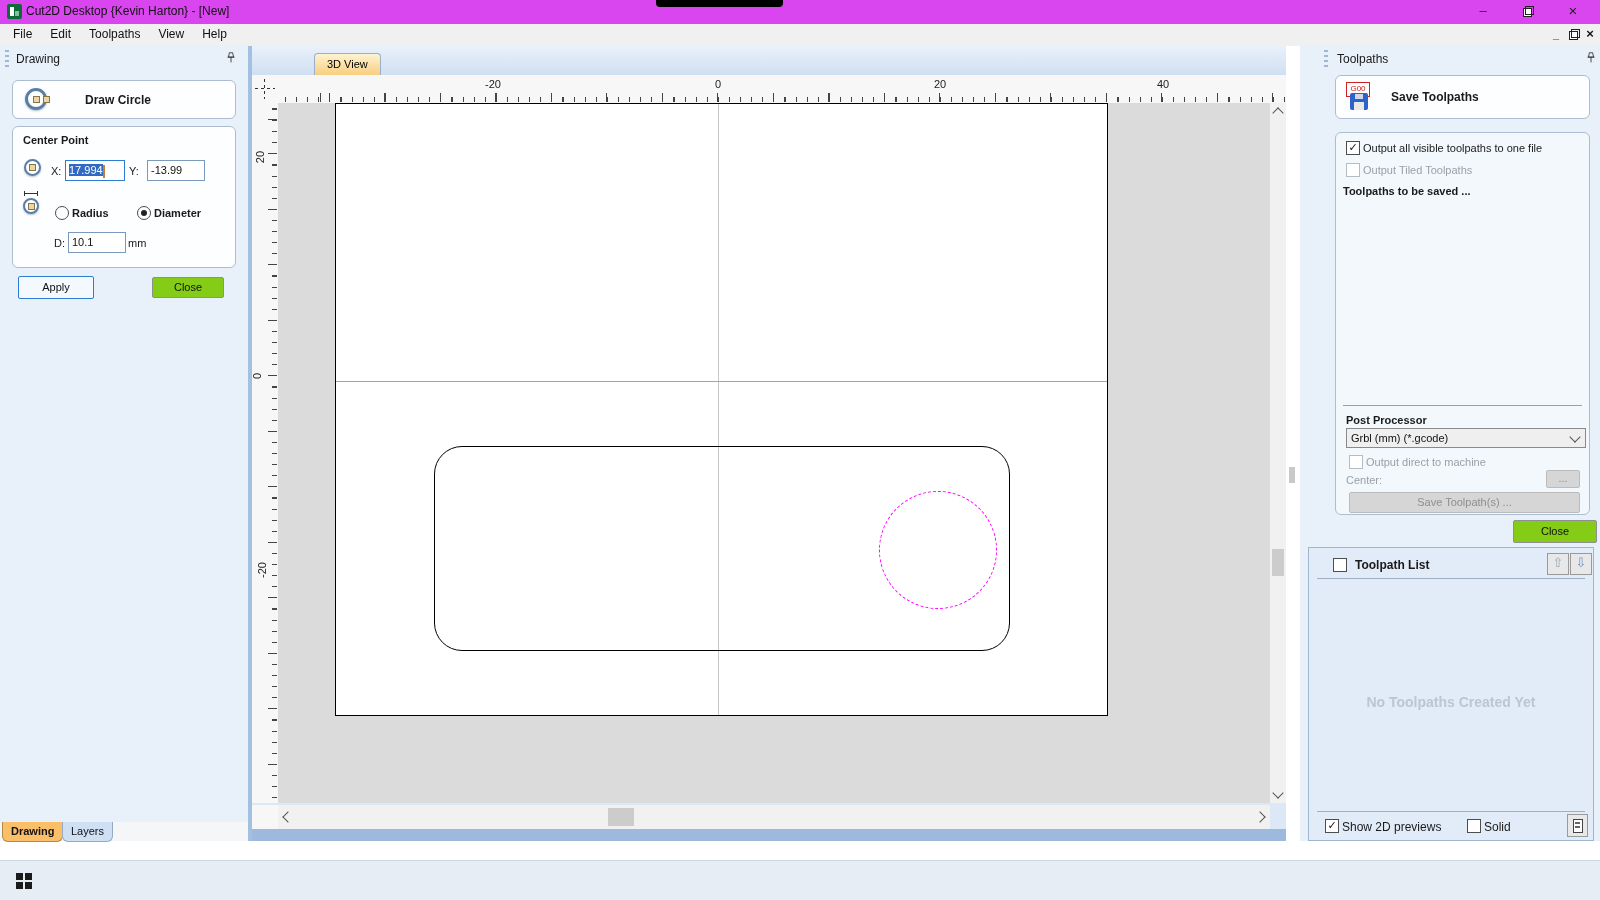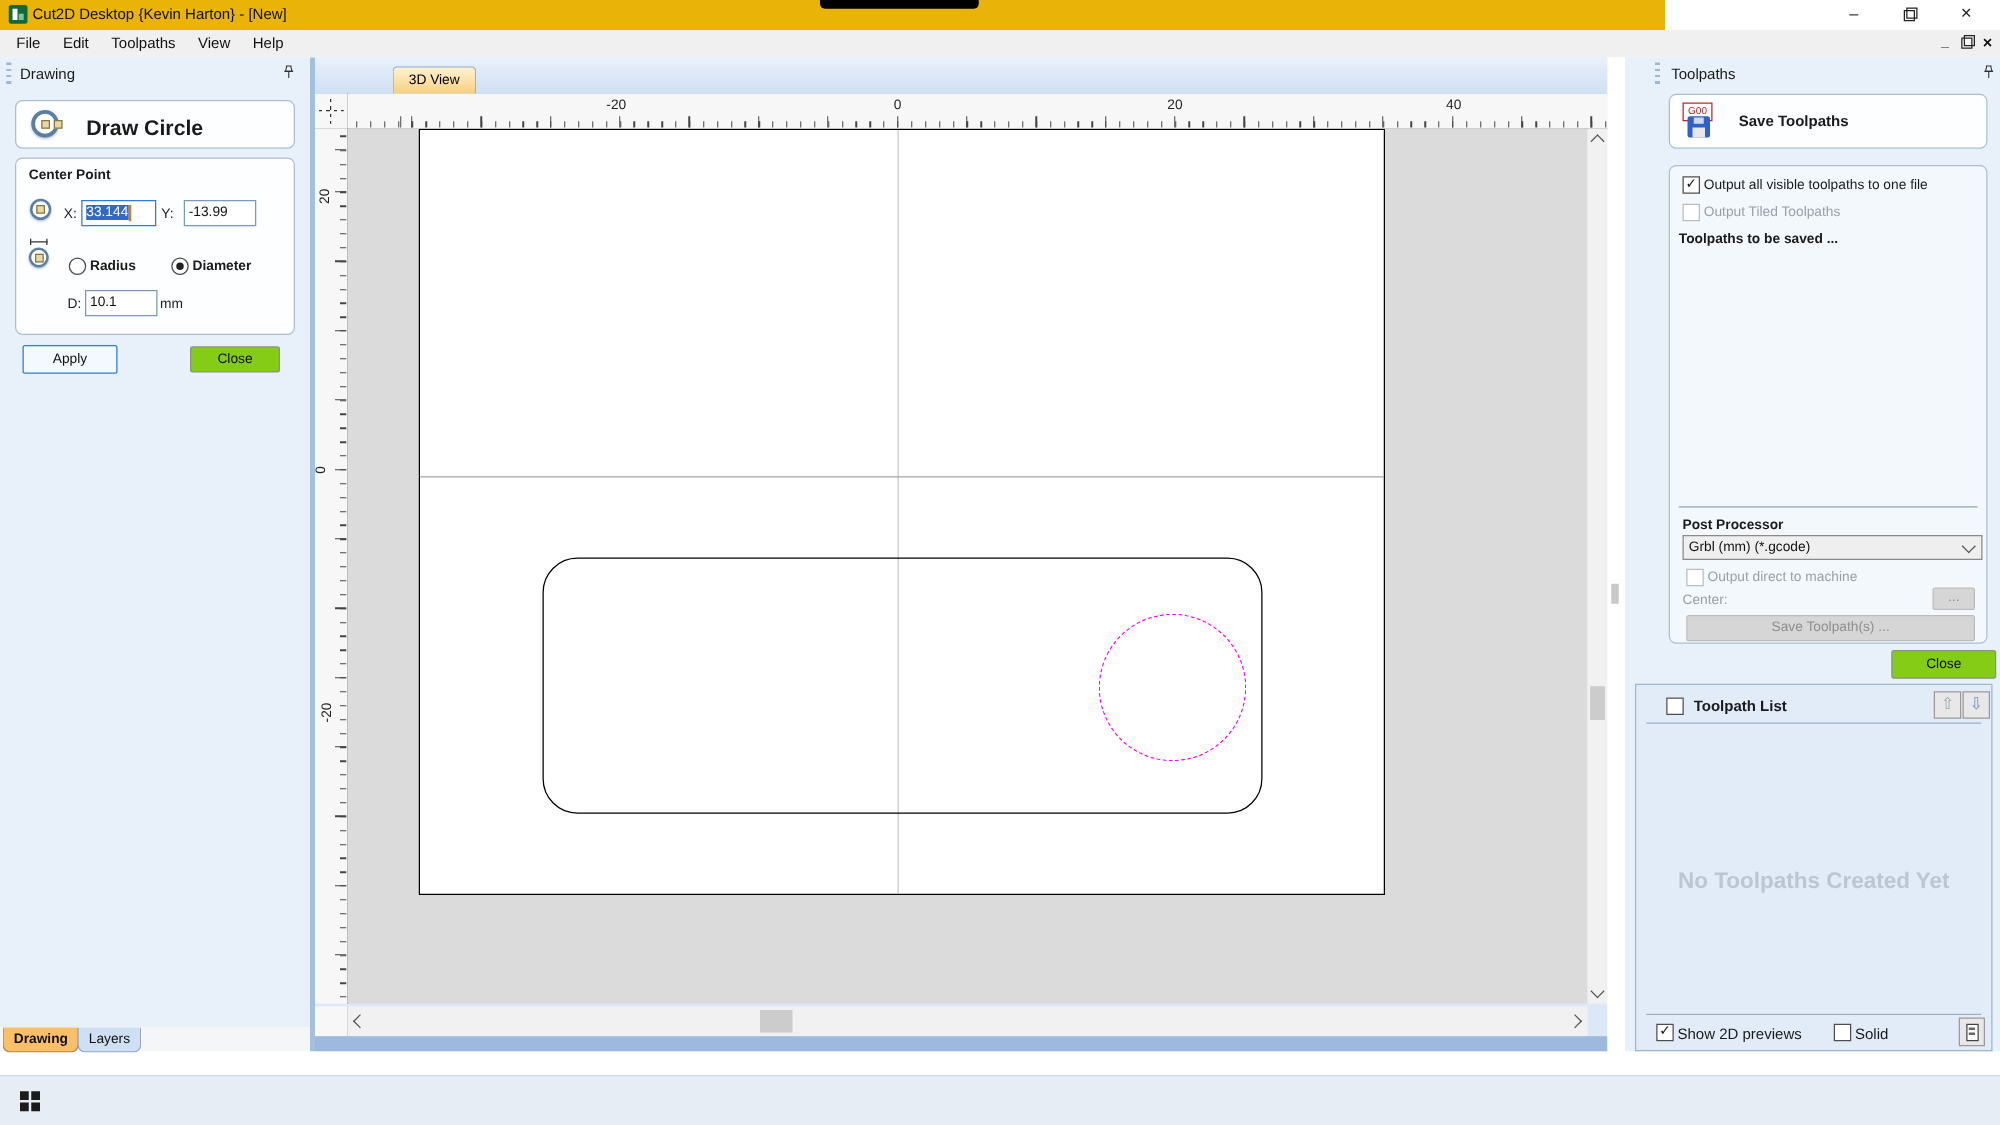--- a/index.html
+++ b/index.html
@@ -1,20 +1,20 @@
 <!DOCTYPE html>
 <html style="--sel: #316ac5; --circle: #ff00ff; --ind-green: #1d5c35; --ind-dark: #2e2e2e;"><head>
 <meta charset="utf-8">
 <style>
   html,body{margin:0;padding:0;}
   body{font-family:"Liberation Sans", sans-serif; background:#000;}
   .screen{position:relative;width:1600px;height:900px;background:#fff;overflow:hidden;}
   .abs{position:absolute;}
   
-  .titlebar{left:0;top:0;width:1332px;height:24px;background:#eab308;border-bottom:1px solid #e4e4e4;}
+  .titlebar{left:0;top:0;width:1600px;height:24px;background:#d946ef;border-bottom:1px solid #e4e4e4;}
   .title-text{left:26px;top:4px;font-size:12px;color:#111;}
   .app-logo{width:15px;height:15px;background:#0e6b39;border-radius:2px;}
   .app-logo i{position:absolute;left:3px;top:3px;width:4px;height:9px;background:#fff;}
   .app-logo b{position:absolute;left:8px;top:7px;width:4px;height:5px;background:#7fc29b;}
   .win-btn{width:34px;height:22px;top:0;text-align:center;line-height:22px;font-size:13px;color:#222;}
   .restore-glyph{position:relative;display:inline-block;width:9px;height:9px;}
   .restore-glyph i{position:absolute;left:0;top:2px;width:7px;height:7px;border:1px solid #222;background:#fff;}
   .restore-glyph b{position:absolute;left:2px;top:0;width:7px;height:7px;border:1px solid #222;}
   .notch{left:656px;top:0;width:127px;height:7px;background:#000;border-radius:0 0 4px 4px;}
   .menubar{left:0;top:24px;width:1600px;height:22px;background:#f0f0f0;}
@@ -68,21 +68,21 @@
   .thumb{background:#cccccc;}
   
   .ltab{height:19px;line-height:19px;font-size:11px;padding:0 8px;border:1px solid #96aac2;border-top:none;border-radius:0 0 6px 6px;color:#111;}
   .ltab.active{background:#fcbf69;border-color:#b38a43;font-weight:bold;}
   .ltab.idle{background:#cfe0f4;}
   
   .dropdown{background:#efefef;border:1px solid #8a8a8a;font-size:11px;line-height:18px;padding:0 4px;color:#111;}
   .list-area{background:linear-gradient(#ffffff,#f3f5f7);border-radius:3px;}
   .tp-section{background:#e2ecf8;border:1px solid #9fb6cf;}
   .arrow-btn{width:20px;height:20px;background:#e8e8e8;border:1px solid #9a9a9a;text-align:center;line-height:18px;font-size:13px;}
-  .empty-msg{font-size:18px;font-weight:bold;color:#bcc6d2;}
+  .empty-msg{font-size:14px;font-weight:bold;color:#bcc6d2;}
   
   .statusbar{left:0;top:841px;width:1600px;height:19px;background:#f0f0f0;border-top:1px solid #d2d2d2;}
   .status-text{font-size:11px;color:#222;top:3px;}
   .vsep{width:1px;background:#c6c6c6;top:2px;height:14px;}
   .taskbar{left:0;top:860px;width:1600px;height:40px;background:#e6edf4;border-top:1px solid #cdd7e1;}
   
   .winlogo{width:16px;height:16px;display:grid;grid-template-columns:7px 7px;grid-template-rows:7px 7px;gap:2px;}
   .winlogo i{background:#1b1b1b;}
 </style>
 </head>
@@ -118,30 +118,30 @@
           <line x1="4" y1="7" x2="12" y2="7" stroke="#333"></line>
           <line x1="8" y1="7" x2="8" y2="13" stroke="#333"></line>
         </svg>
     </div>
 
     <div class="abs whitebox" style="left:12px;top:34px;width:222px;height:37px;">
       <div class="abs ring" style="left:12px;top:7px;width:16px;height:16px;">
         <span class="node-sq" style="left:5px;top:5px;"></span>
           <span class="node-sq" style="left:15px;top:5px;"></span>
       </div>
-      <div class="abs lbl b" style="left:56px;top:12px;font-size:17px;">Draw Circle</div>
+      <div class="abs lbl b" style="left:72px;top:12px;font-size:12px;">Draw Circle</div>
     </div>
 
     <div class="abs whitebox" style="left:12px;top:80px;width:222px;height:140px;">
       <div class="abs lbl b" style="left:10px;top:7px;">Center Point</div>
       <div class="abs ring" style="left:11px;top:32px;width:13px;height:13px;border-width:2px;">
           <span class="node-sq" style="left:3px;top:3px;"></span>
         </div>
       <div class="abs lbl" style="left:38px;top:38px;">X:</div>
-      <div class="abs field" style="left:52px;top:33px;width:52px;height:19px;border-color:#2d7dd2;"><span class="sel-text">33.144</span><span class="caret"></span></div>
+      <div class="abs field" style="left:52px;top:33px;width:52px;height:19px;border-color:#2d7dd2;"><span class="sel-text">17.994</span><span class="caret"></span></div>
       <div class="abs lbl" style="left:116px;top:38px;">Y:</div>
       <div class="abs field" style="left:134px;top:33px;width:50px;height:19px;">-13.99</div>
 
       <div class="abs" style="left:9px;top:66px;width:20px;height:22px;">
         <span class="abs" style="left:2px;top:0;width:14px;height:1px;background:#333;"></span>
         <span class="abs" style="left:2px;top:-2px;width:1px;height:5px;background:#333;"></span>
         <span class="abs" style="left:15px;top:-2px;width:1px;height:5px;background:#333;"></span>
         <span class="abs ring" style="left:1px;top:5px;width:12px;height:12px;border-width:2px;">
             <span class="node-sq" style="left:3px;top:3px;"></span>
           </span>

